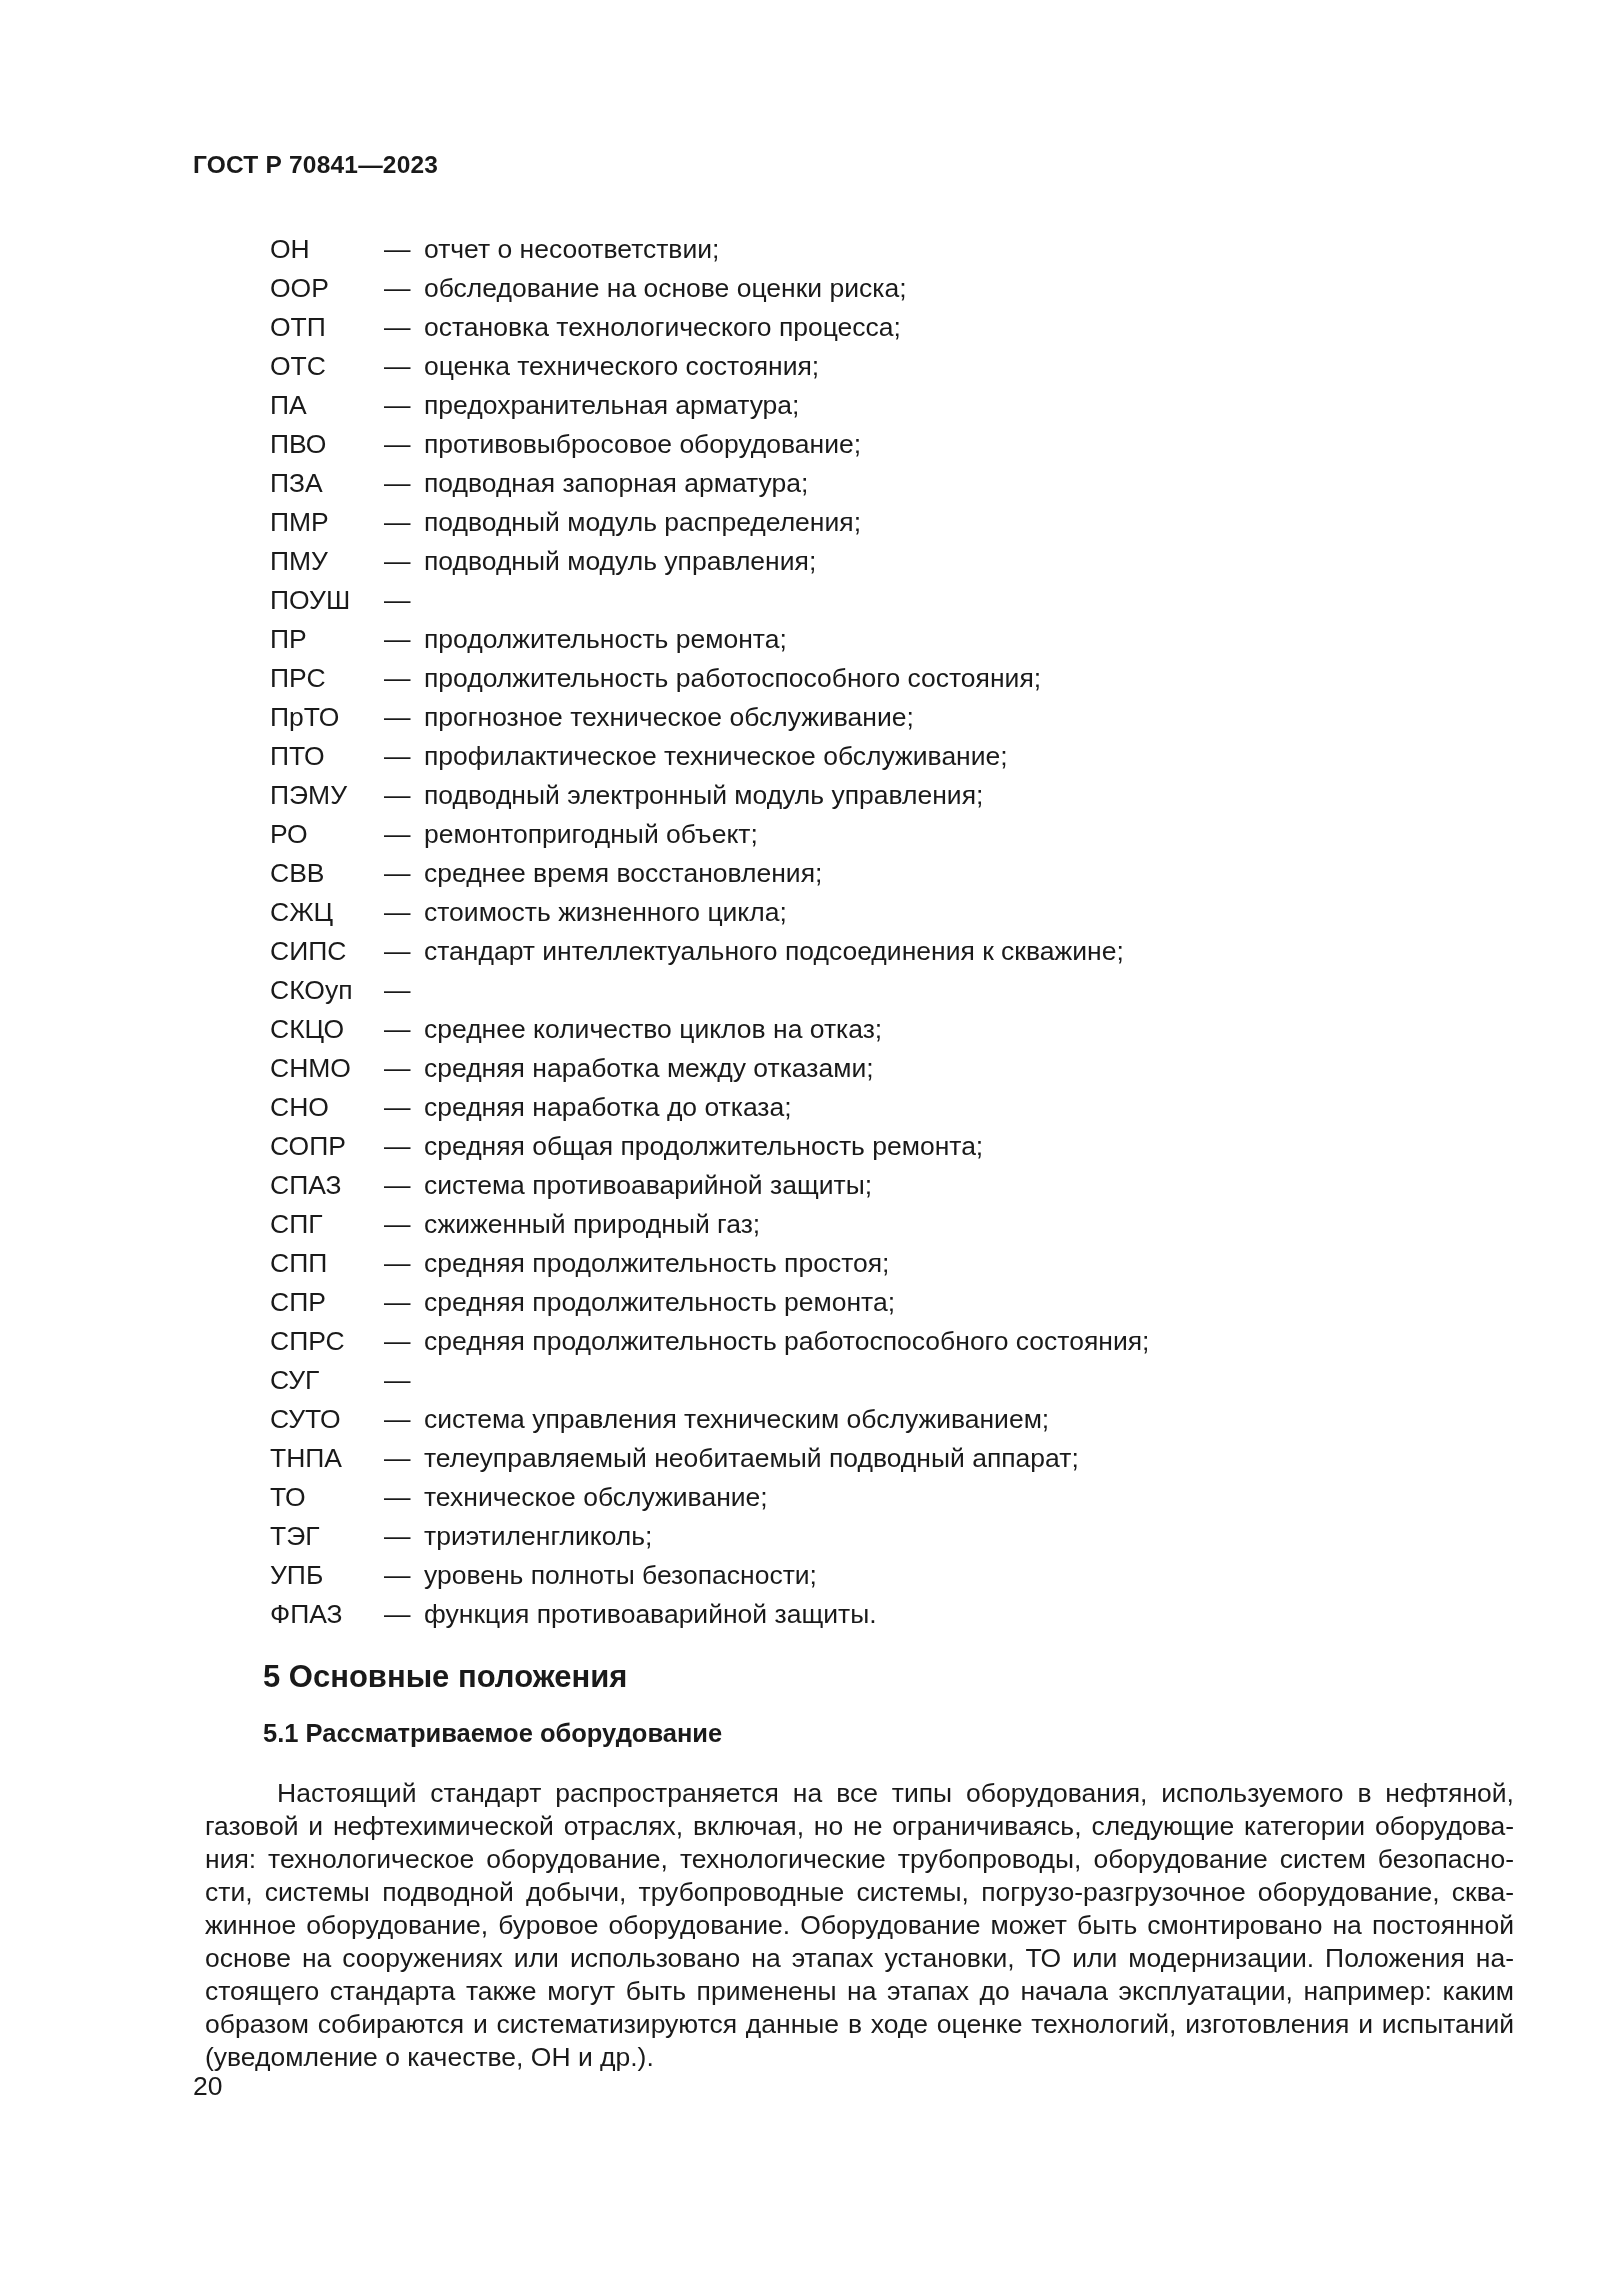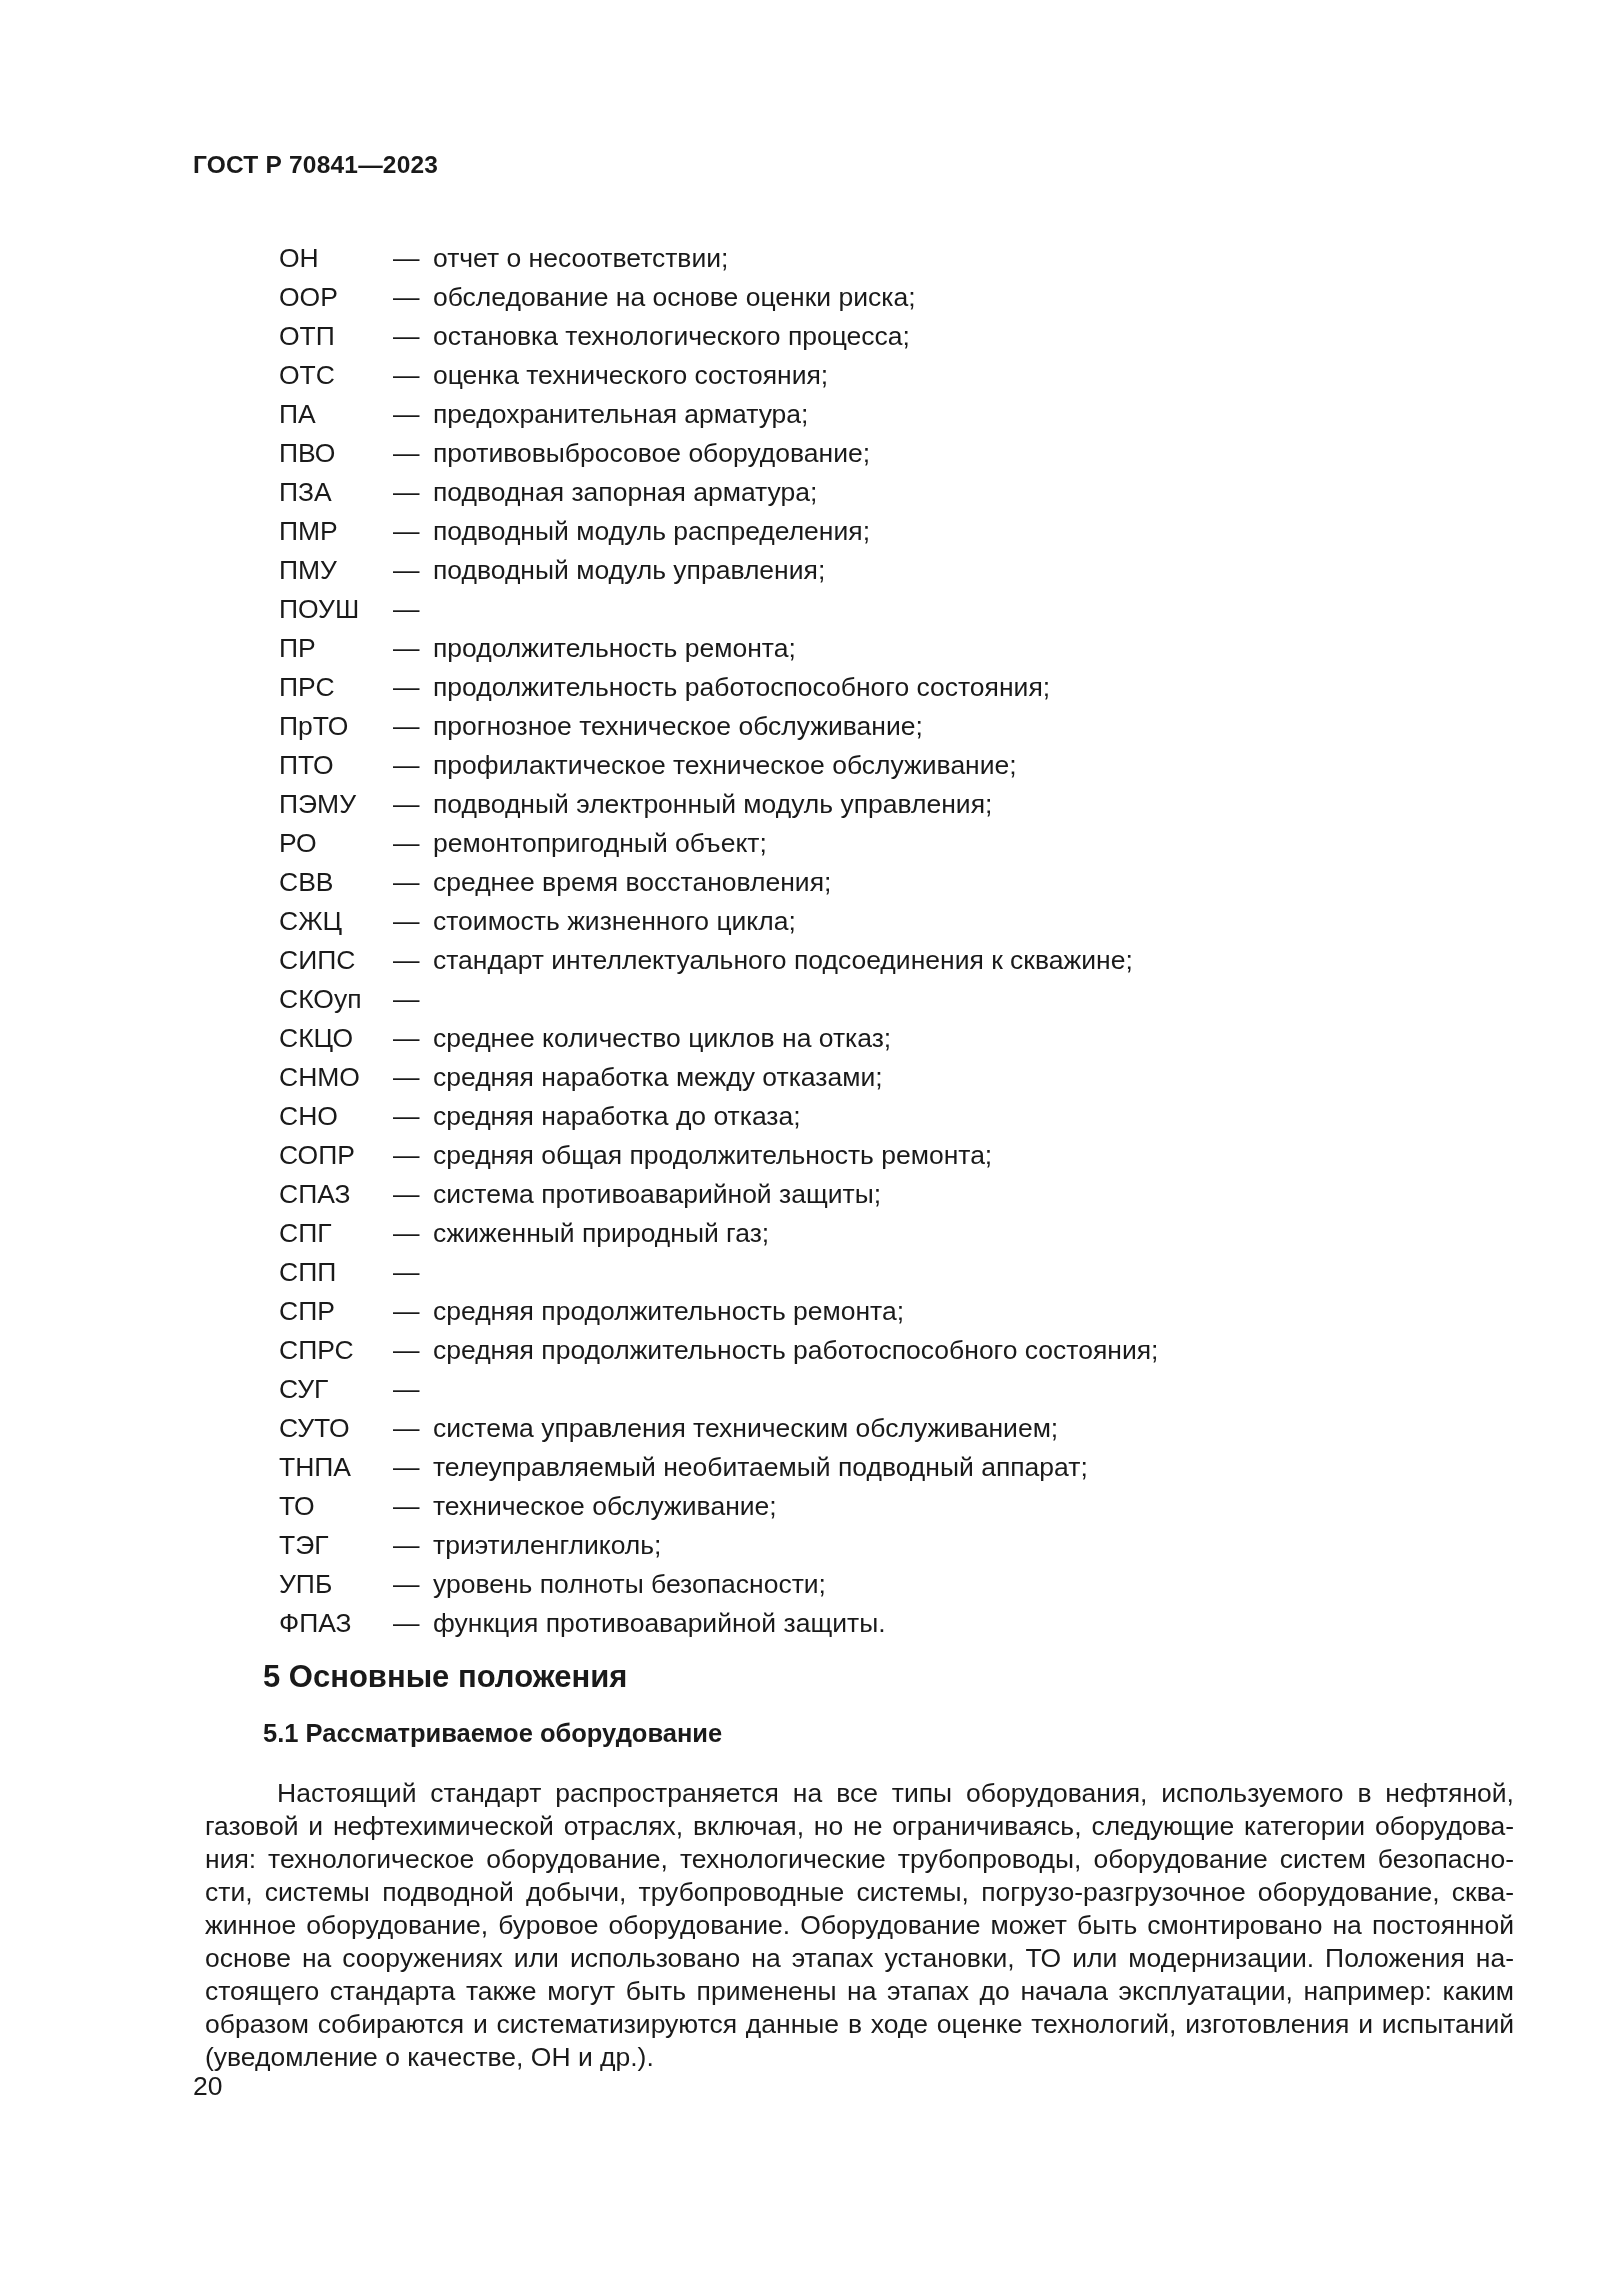--- a/index.html
+++ b/index.html
@@ -22,21 +22,21 @@
       font-size: 24.5px;
       font-weight: bold;
       line-height: 29px;
       letter-spacing: 0.2px;
       margin: 0;
     }
     .abbr-list {
       position: absolute;
       left: 263px;
       top: 223px;
-      margin: 16px;
+      margin: 7px;
       padding: 0;
       list-style: none;
     }
     .abbr-row {
       display: flex;
       height: 39px;
       line-height: 39px;
       font-size: 26.5px;
       white-space: nowrap;
     }
@@ -224,20 +224,21 @@
         <span class="abbr-def">система противоаварийной защиты;</span>
       </li>
     <li class="abbr-row">
         <span class="abbr-term">СПГ</span>
         <span class="abbr-dash">—</span>
         <span class="abbr-def">сжиженный природный газ;</span>
       </li>
     <li class="abbr-row">
         <span class="abbr-term">СПП</span>
         <span class="abbr-dash">—</span>
+        <span class="abbr-def">средняя продолжительность простоя;</span>
       </li>
     <li class="abbr-row">
         <span class="abbr-term">СПР</span>
         <span class="abbr-dash">—</span>
         <span class="abbr-def">средняя продолжительность ремонта;</span>
       </li>
     <li class="abbr-row">
         <span class="abbr-term">СПРС</span>
         <span class="abbr-dash">—</span>
         <span class="abbr-def">средняя продолжительность работоспособного состояния;</span>

